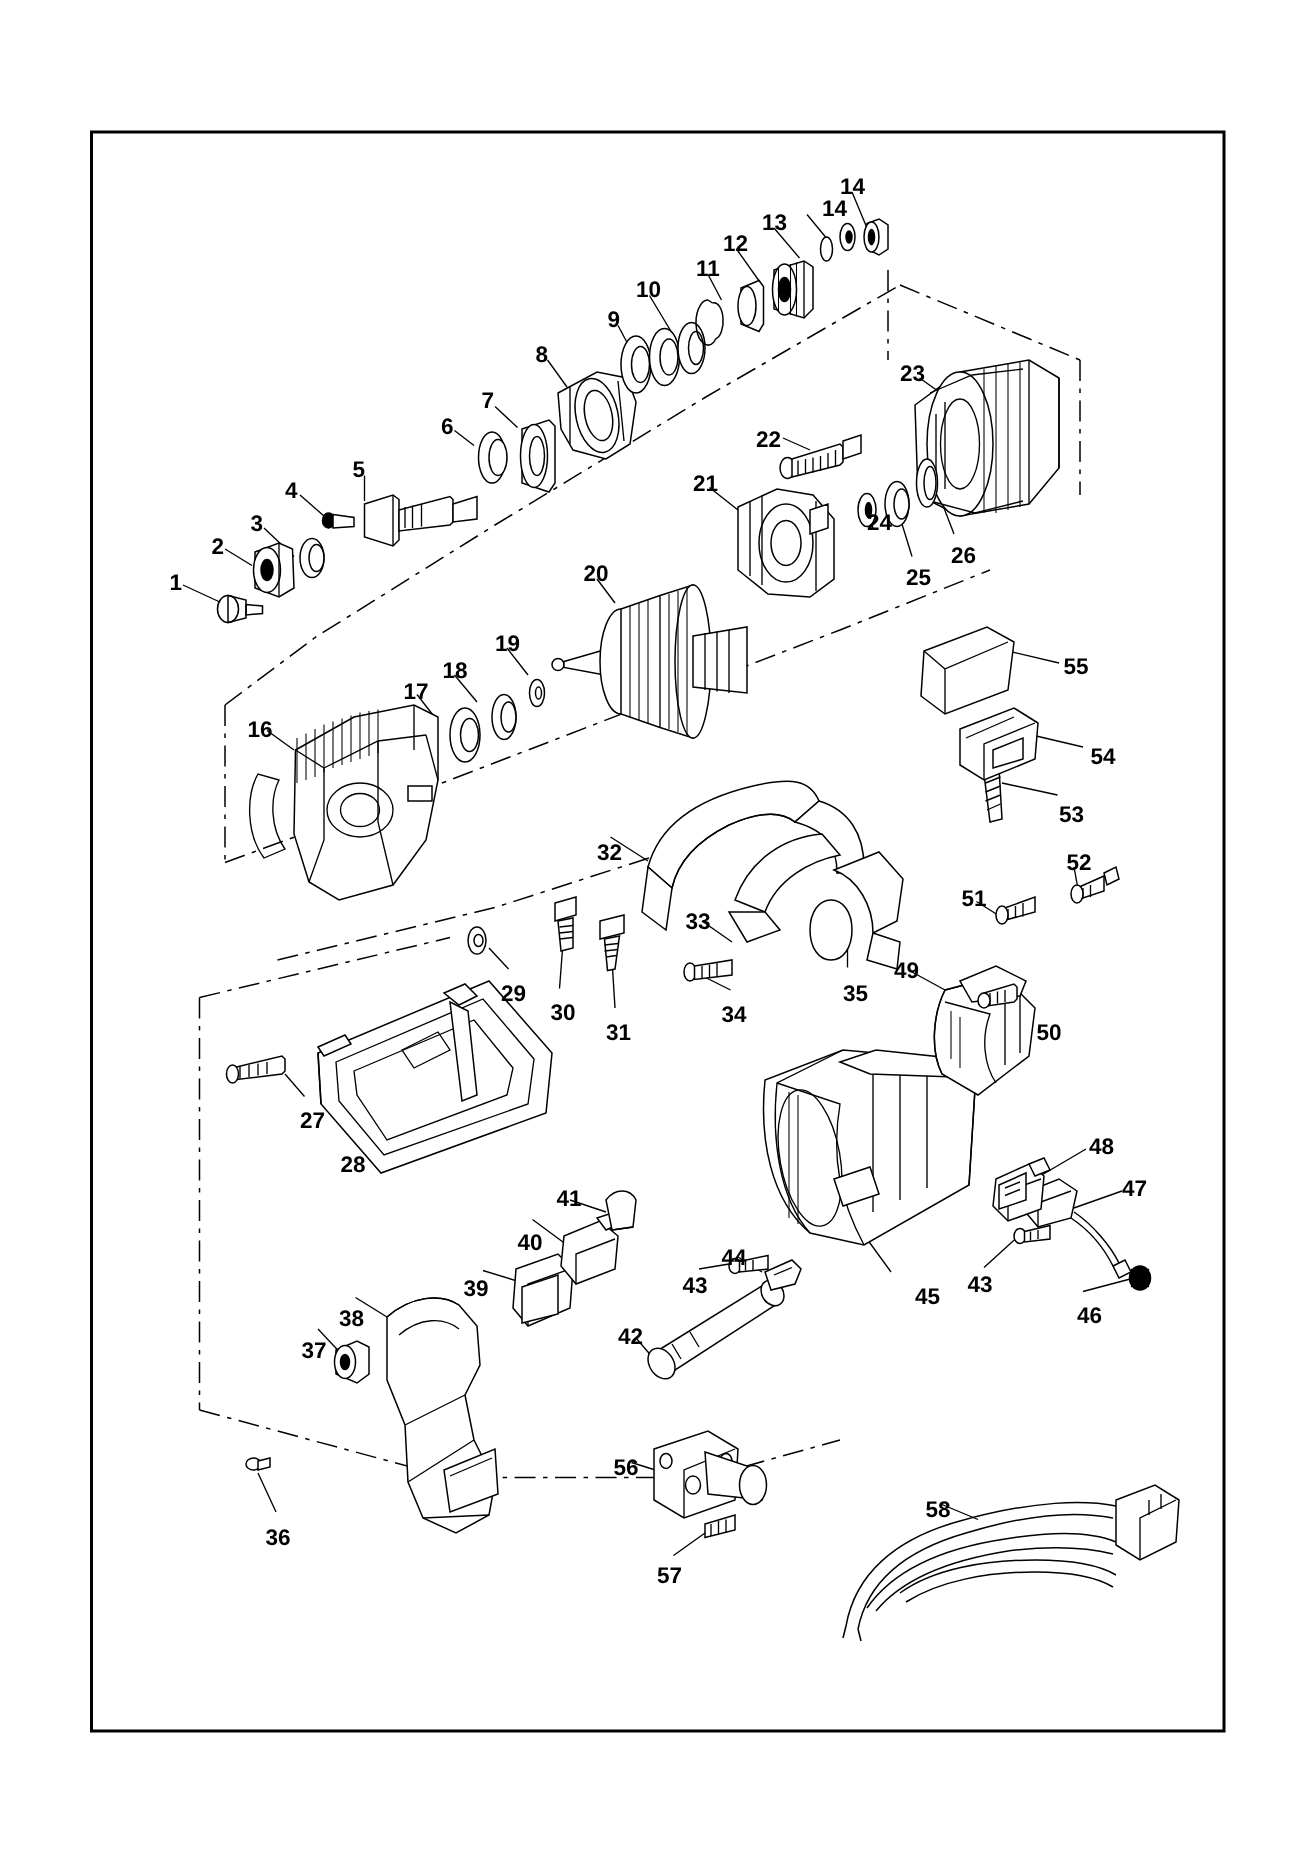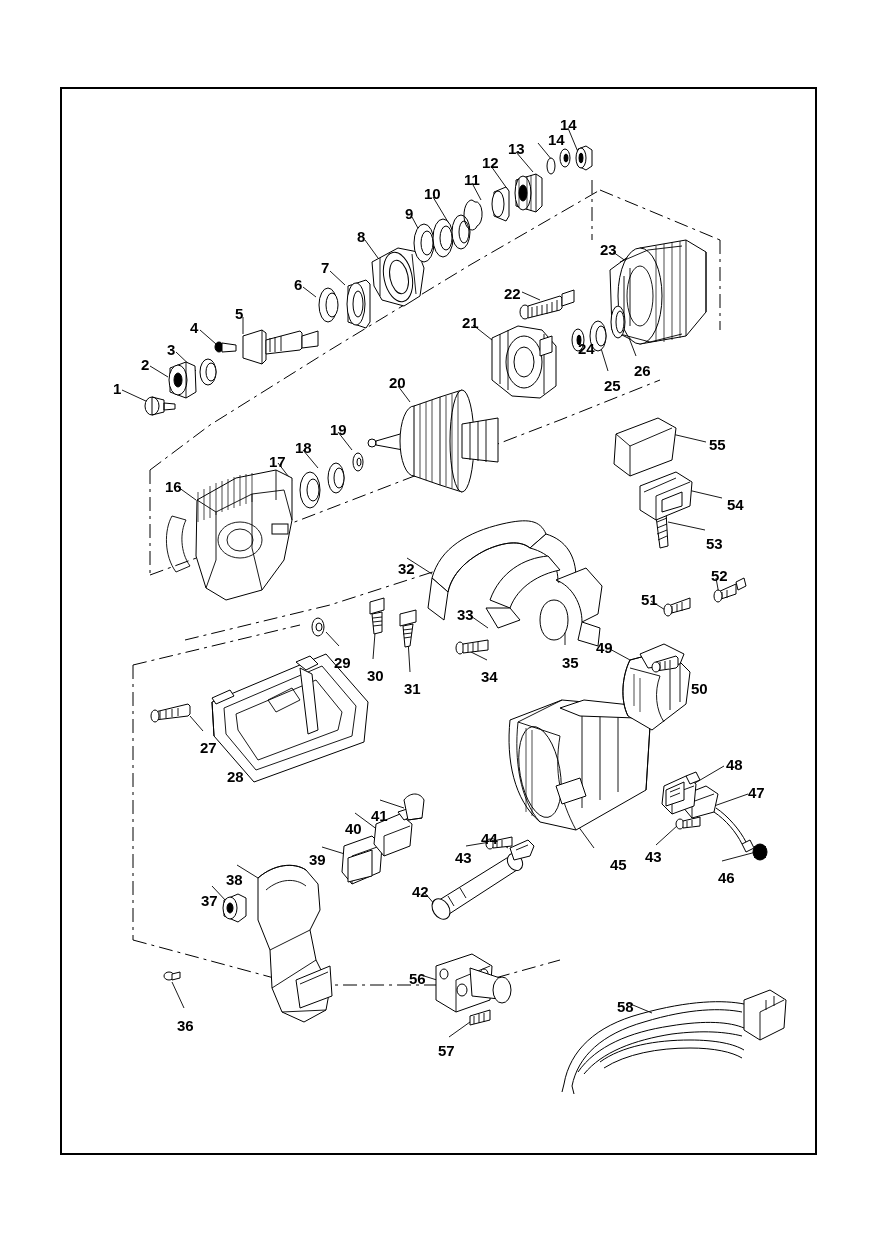--- a/index.html
+++ b/index.html
@@ -561,21 +561,21 @@
     <div class="callout" style="left:404px; top:681px;">31</div>
     <div class="callout" style="left:398px; top:550px;margin-top:11px;">32</div>
     <div class="callout" style="left:457px; top:607px;">33</div>
     <div class="callout" style="left:481px; top:669px;">34</div>
     <div class="callout" style="left:562px; top:655px;">35</div>
     <div class="callout" style="left:177px; top:1018px;">36</div>
     <div class="callout" style="left:201px; top:893px;">37</div>
     <div class="callout" style="left:226px; top:872px;">38</div>
     <div class="callout" style="left:309px; top:852px;">39</div>
     <div class="callout" style="left:345px; top:821px;">40</div>
-    <div class="callout" style="left:371px; top:792px;margin-top:16px;">41</div>
+    <div class="callout" style="left:371px; top:792px;">41</div>
     <div class="callout" style="left:412px; top:884px;">42</div>
     <div class="callout" style="left:455px; top:850px;">43</div>
     <div class="callout" style="left:481px; top:831px;">44</div>
     <div class="callout" style="left:610px; top:857px;">45</div>
     <div class="callout" style="left:718px; top:870px;">46</div>
     <div class="callout" style="left:748px; top:785px;">47</div>
     <div class="callout" style="left:726px; top:757px;">48</div>
     <div class="callout" style="left:645px; top:849px;">43</div>
     <div class="callout" style="left:596px; top:640px;text-align:center;">49</div>
     <div class="callout" style="left:691px; top:681px;">50</div>

